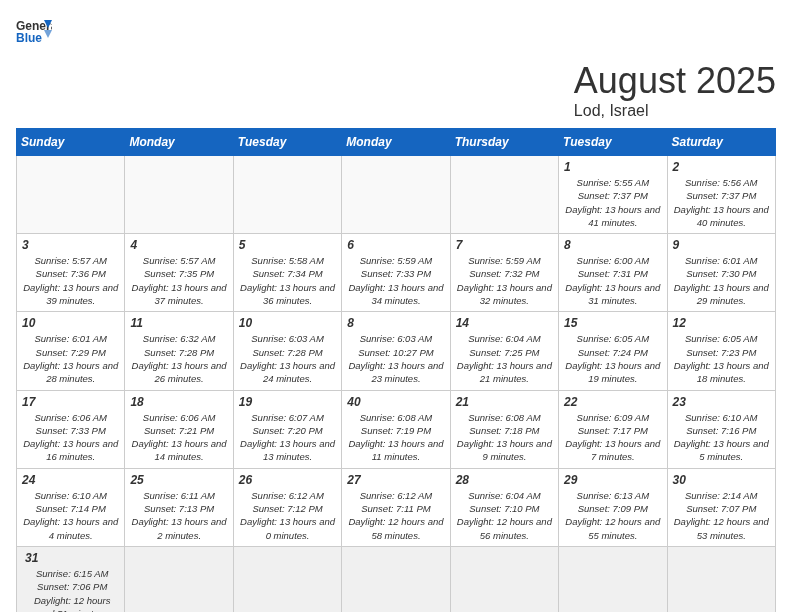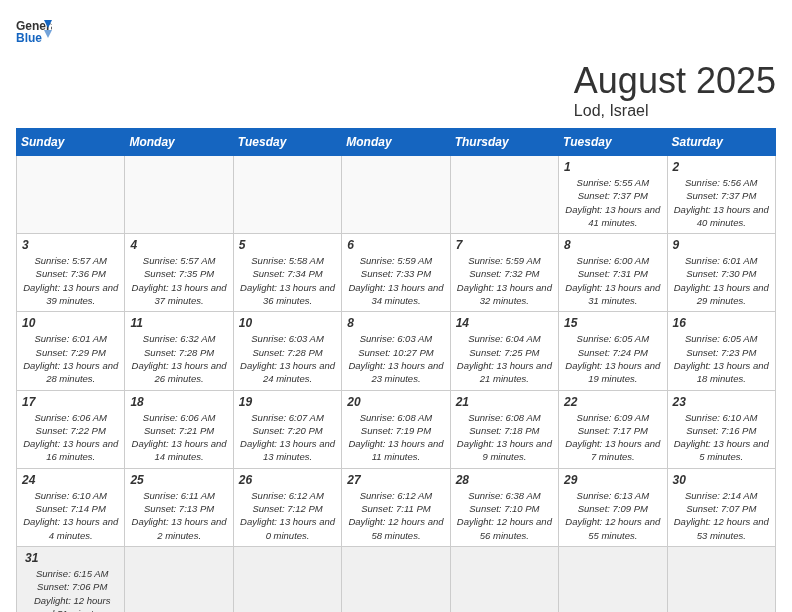--- a/index.html
+++ b/index.html
@@ -207,47 +207,47 @@
 Sunset: 7:25 PM
 Daylight: 13 hours and 21 minutes.</div>
         </td>
         <td>
           <span class="day-number">15</span>
           <div class="day-info">Sunrise: 6:05 AM
 Sunset: 7:24 PM
 Daylight: 13 hours and 19 minutes.</div>
         </td>
         <td>
-          <span class="day-number">16</span>
+          <span class="day-number">12</span>
           <div class="day-info">Sunrise: 6:05 AM
 Sunset: 7:23 PM
 Daylight: 13 hours and 18 minutes.</div>
         </td>
       </tr>
       <tr>
         <td>
           <span class="day-number">17</span>
           <div class="day-info">Sunrise: 6:06 AM
-Sunset: 7:22 PM
+Sunset: 7:33 PM
 Daylight: 13 hours and 16 minutes.</div>
         </td>
         <td>
           <span class="day-number">18</span>
           <div class="day-info">Sunrise: 6:06 AM
 Sunset: 7:21 PM
 Daylight: 13 hours and 14 minutes.</div>
         </td>
         <td>
           <span class="day-number">19</span>
           <div class="day-info">Sunrise: 6:07 AM
 Sunset: 7:20 PM
 Daylight: 13 hours and 13 minutes.</div>
         </td>
         <td>
-          <span class="day-number">20</span>
+          <span class="day-number">40</span>
           <div class="day-info">Sunrise: 6:08 AM
 Sunset: 7:19 PM
 Daylight: 13 hours and 11 minutes.</div>
         </td>
         <td>
           <span class="day-number">21</span>
           <div class="day-info">Sunrise: 6:08 AM
 Sunset: 7:18 PM
 Daylight: 13 hours and 9 minutes.</div>
         </td>
@@ -284,21 +284,21 @@
 Daylight: 13 hours and 0 minutes.</div>
         </td>
         <td>
           <span class="day-number">27</span>
           <div class="day-info">Sunrise: 6:12 AM
 Sunset: 7:11 PM
 Daylight: 12 hours and 58 minutes.</div>
         </td>
         <td>
           <span class="day-number">28</span>
-          <div class="day-info">Sunrise: 6:38 AM
+          <div class="day-info">Sunrise: 6:04 AM
 Sunset: 7:10 PM
 Daylight: 12 hours and 56 minutes.</div>
         </td>
         <td>
           <span class="day-number">29</span>
           <div class="day-info">Sunrise: 6:13 AM
 Sunset: 7:09 PM
 Daylight: 12 hours and 55 minutes.</div>
         </td>
         <td>

